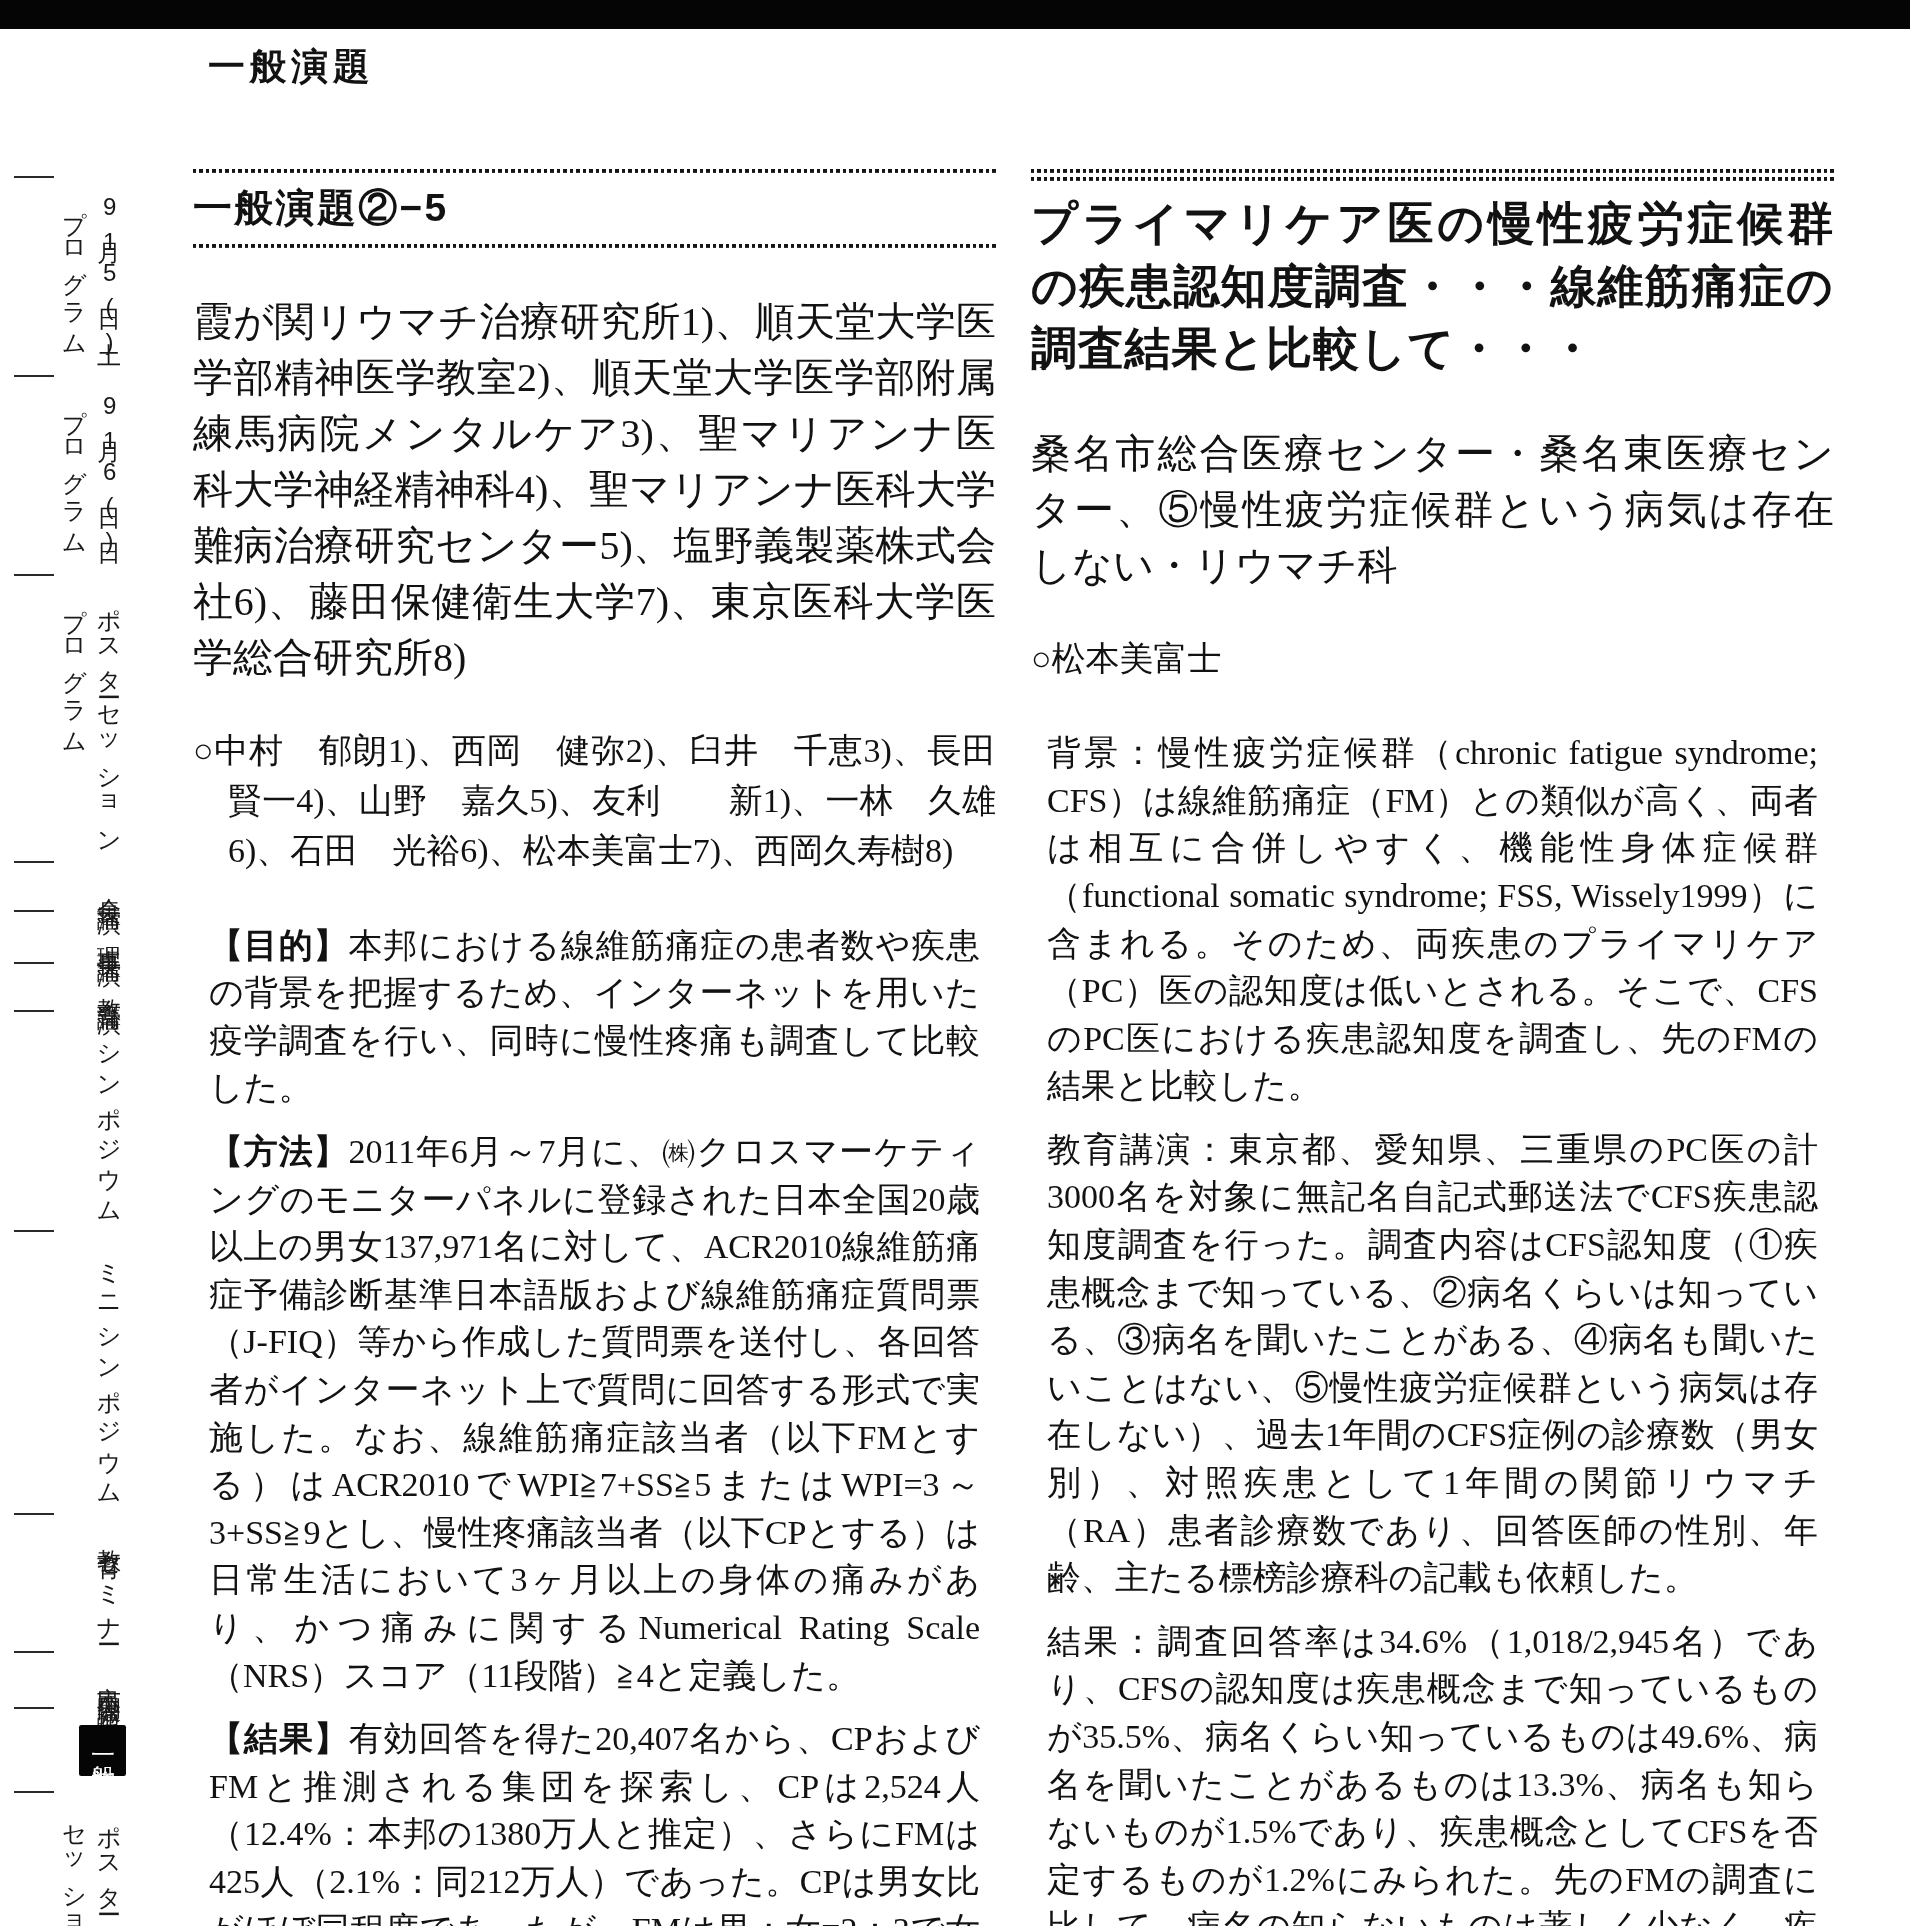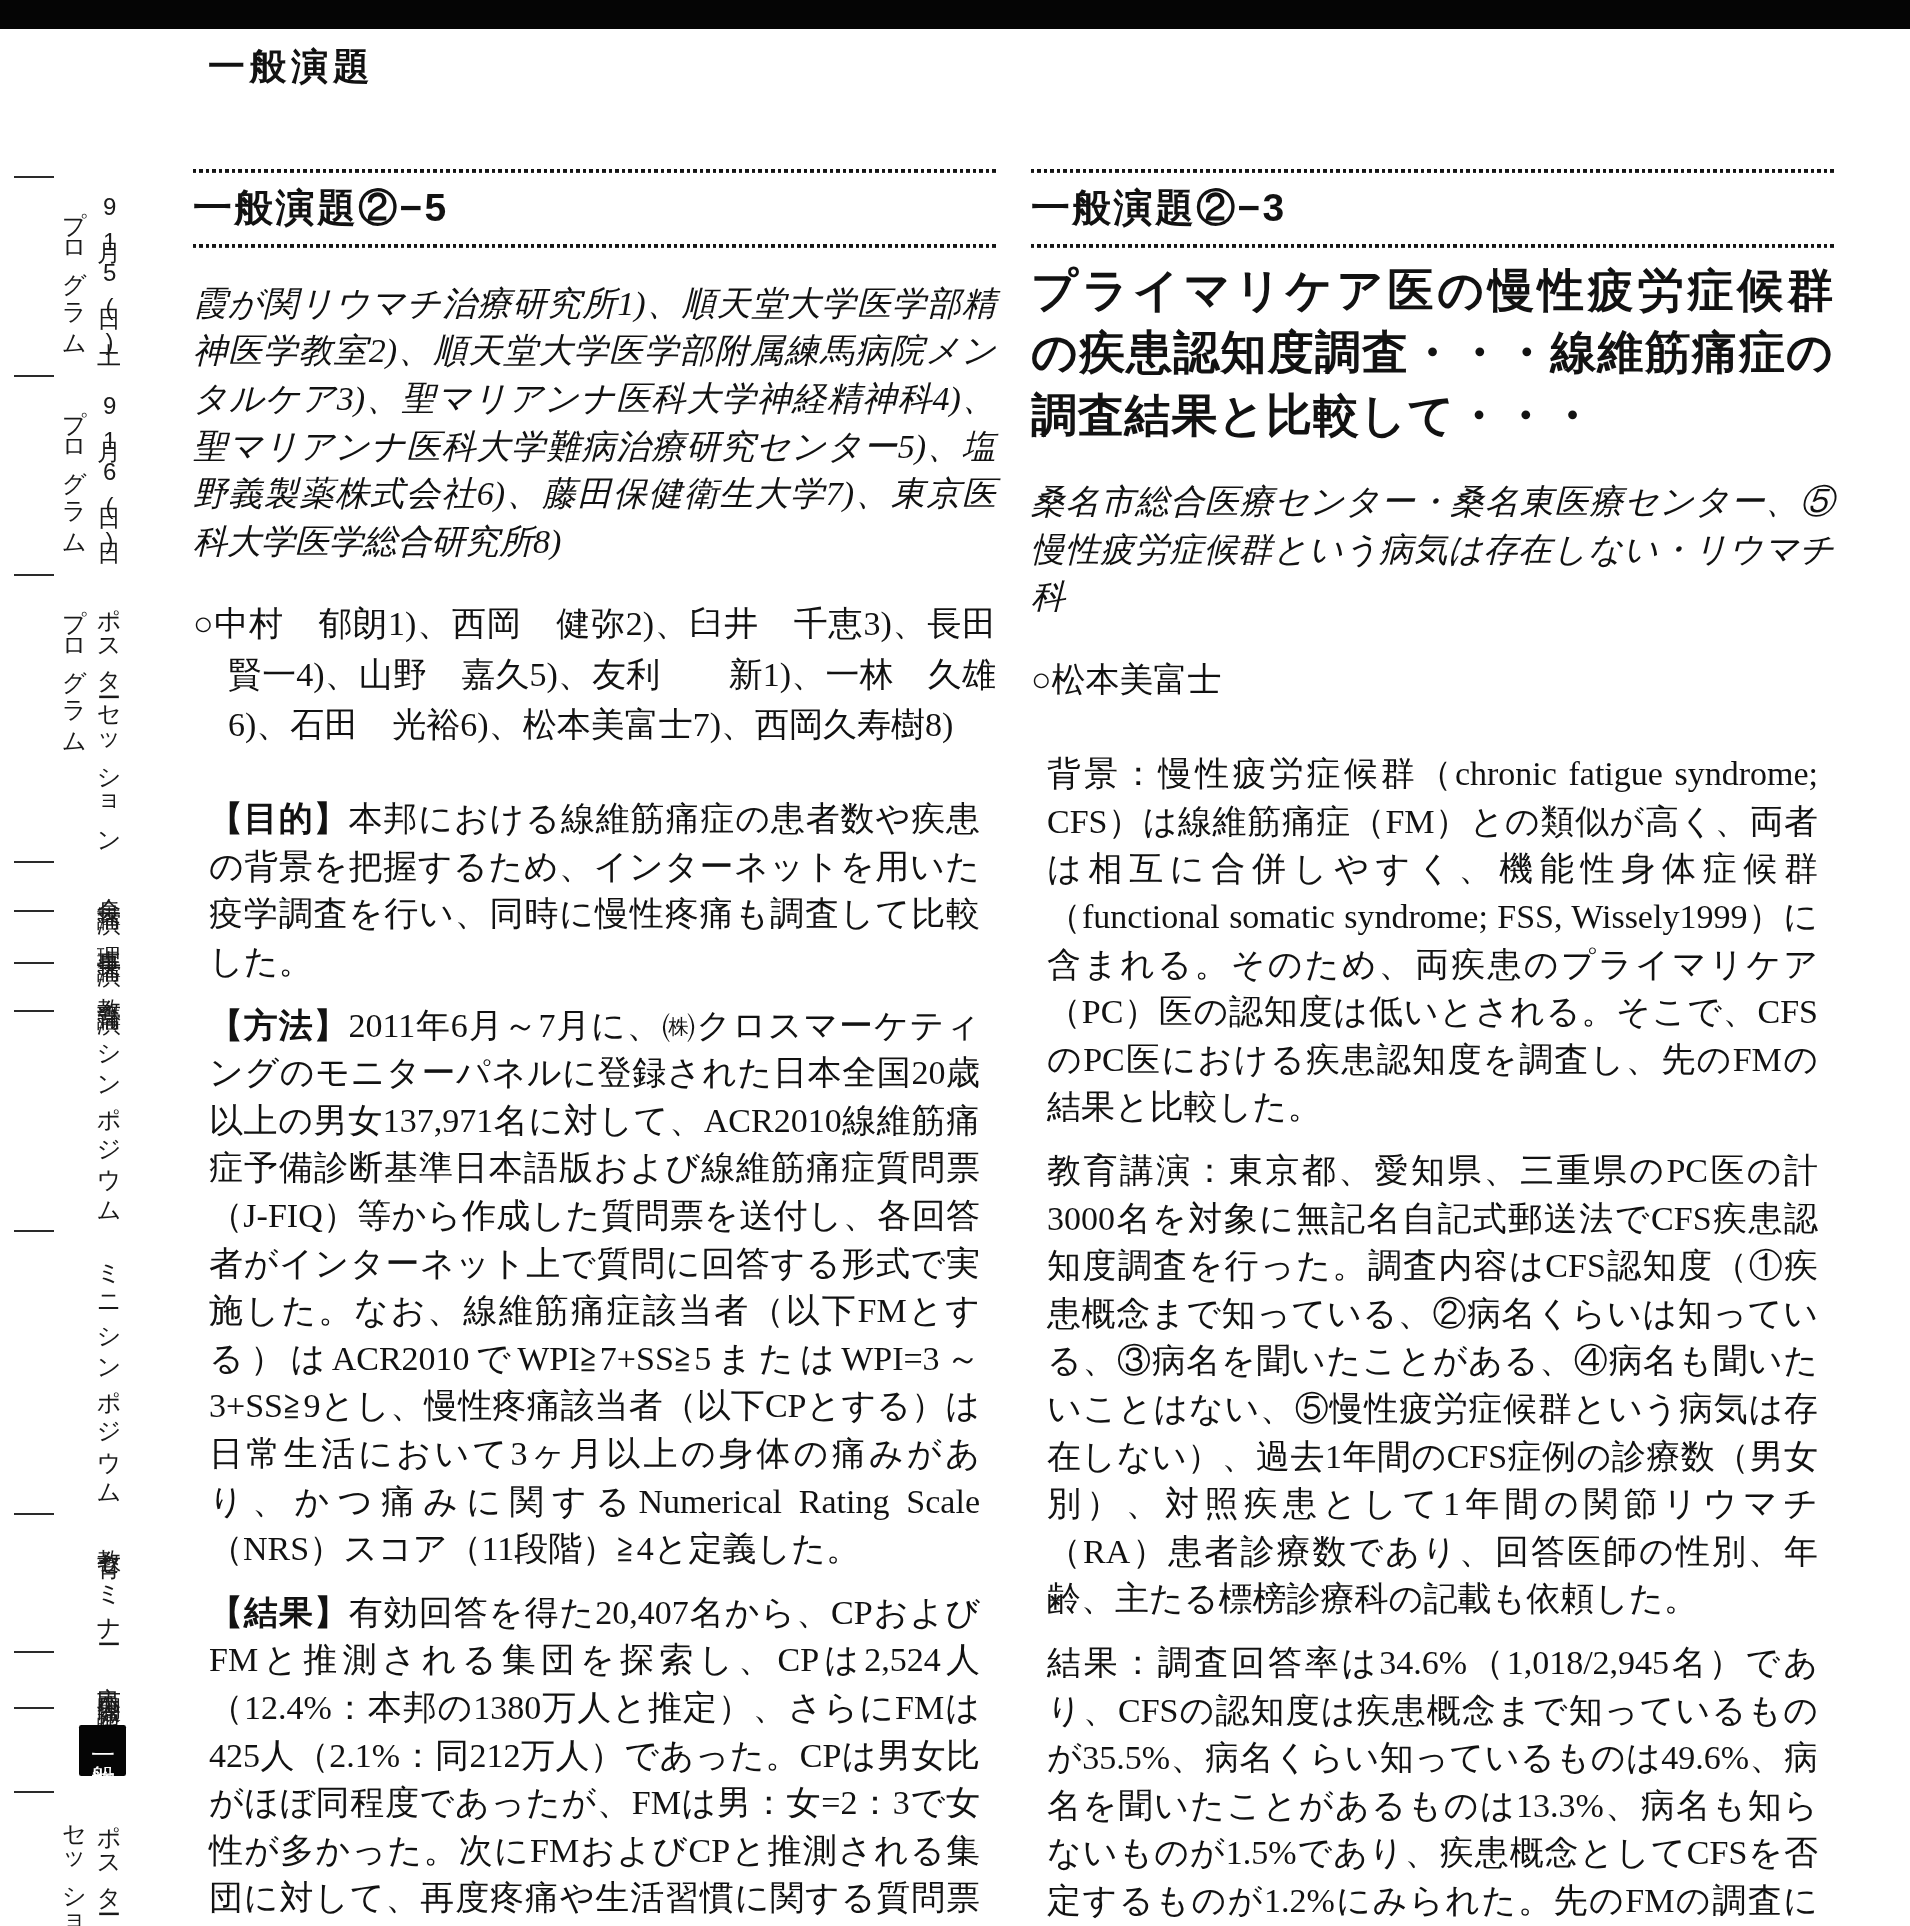--- a/index.html
+++ b/index.html
@@ -100,25 +100,24 @@
   .abstract-title {
     font-family: "Liberation Sans", sans-serif;
     font-weight: bold;
     font-size: 46px;
     line-height: 1.36;
     letter-spacing: 0.8px;
     margin: 10.8px 0 0 0;
     text-align: justify;
   }
   .affiliations {
-    margin-top: 32px;
-    font-size: 34px;
+    margin-top: 46px;
+    font-size: 40px;
     line-height: 1.40;
     text-align: justify;
-    font-style: italic;
   }
   .authors {
     margin-top: 7px;
     font-size: 34px;
     line-height: 1.48;
     padding-left: 35px;
     text-indent: -35px;
     text-align: justify;
   }
   .body-block {
@@ -207,21 +206,20 @@
     <div class="body-block">
       <p class="para"><span class="para-label strong">【目的】</span><span>本邦における線維筋痛症の患者数や疾患の背景を把握するため、インターネットを用いた疫学調査を行い、同時に慢性疼痛も調査して比較した。</span></p>
       <p class="para"><span class="para-label strong">【方法】</span><span>2011年6月～7月に、㈱クロスマーケティングのモニターパネルに登録された日本全国20歳以上の男女137,971名に対して、ACR2010線維筋痛症予備診断基準日本語版および線維筋痛症質問票（J-FIQ）等から作成した質問票を送付し、各回答者がインターネット上で質問に回答する形式で実施した。なお、線維筋痛症該当者（以下FMとする）はACR2010でWPI≧7+SS≧5またはWPI=3～3+SS≧9とし、慢性疼痛該当者（以下CPとする）は日常生活において3ヶ月以上の身体の痛みがあり、かつ痛みに関するNumerical Rating Scale（NRS）スコア（11段階）≧4と定義した。</span></p>
       <p class="para"><span class="para-label strong">【結果】</span><span>有効回答を得た20,407名から、CPおよびFMと推測される集団を探索し、CPは2,524人（12.4%：本邦の1380万人と推定）、さらにFMは425人（2.1%：同212万人）であった。CPは男女比がほぼ同程度であったが、FMは男：女=2：3で女性が多かった。次にFMおよびCPと推測される集団に対して、再度疼痛や生活習慣に関する質問票を送付し、それぞれ有効回答を得た200名および300名から、両集団における疾患特性の違いを調査した。その結果、NRSスコアでは、FMは5点以上の割合が慢性疼痛より高く、点数の分布も有意に高かった。ACR2010のWPIでは、過去1週間に痛みを感じた人の割合は、WPI（19箇所）全てにおいてFMがCPより有意に高かった。また、FMの約80%は、SS一般的な身体症候41症状のうち6症状以上を日頃からあると感じているのに対し、CPの約85%は5症状以下であった。</span></p>
 
     </div>
   </section>
 
   <section class="column">
     <div class="dotrule"></div>
-    <div class="session-label">一般演題②−3</div>
     <div class="dotrule"></div>
     <h2 class="abstract-title">プライマリケア医の慢性疲労症候群の疾患認知度調査・・・線維筋痛症の調査結果と比較して・・・</h2>
     <p class="affiliations">桑名市総合医療センター・桑名東医療センター、⑤慢性疲労症候群という病気は存在しない・リウマチ科</p>
     <p class="authors">○松本美富士</p>
     <div class="body-block">
       <p class="para"><span class="para-label">背景：</span><span>慢性疲労症候群（chronic fatigue syndrome; CFS）は線維筋痛症（FM）との類似が高く、両者は相互に合併しやすく、機能性身体症候群（functional somatic syndrome; FSS, Wissely1999）に含まれる。そのため、両疾患のプライマリケア（PC）医の認知度は低いとされる。そこで、CFSのPC医における疾患認知度を調査し、先のFMの結果と比較した。</span></p>
       <p class="para"><span class="para-label">教育講演：</span><span>東京都、愛知県、三重県のPC医の計3000名を対象に無記名自記式郵送法でCFS疾患認知度調査を行った。調査内容はCFS認知度（①疾患概念まで知っている、②病名くらいは知っている、③病名を聞いたことがある、④病名も聞いたいことはない、⑤慢性疲労症候群という病気は存在しない）、過去1年間のCFS症例の診療数（男女別）、対照疾患として1年間の関節リウマチ（RA）患者診療数であり、回答医師の性別、年齢、主たる標榜診療科の記載も依頼した。</span></p>
       <p class="para"><span class="para-label">結果：</span><span>調査回答率は34.6%（1,018/2,945名）であり、CFSの認知度は疾患概念まで知っているものが35.5%、病名くらい知っているものは49.6%、病名を聞いたことがあるものは13.3%、病名も知らないものが1.5%であり、疾患概念としてCFSを否定するものが1.2%にみられた。先のFMの調査に比して、病名の知らないものは著しく少なく、疾患概念まで知っているものはFMより高い。PC医が過去1年間にCFS患者を診療した経験のあるものが12.2%であり、CFS患者数は1,007名（男:女=1:1.2）であった。</span></p>
 
     </div>

